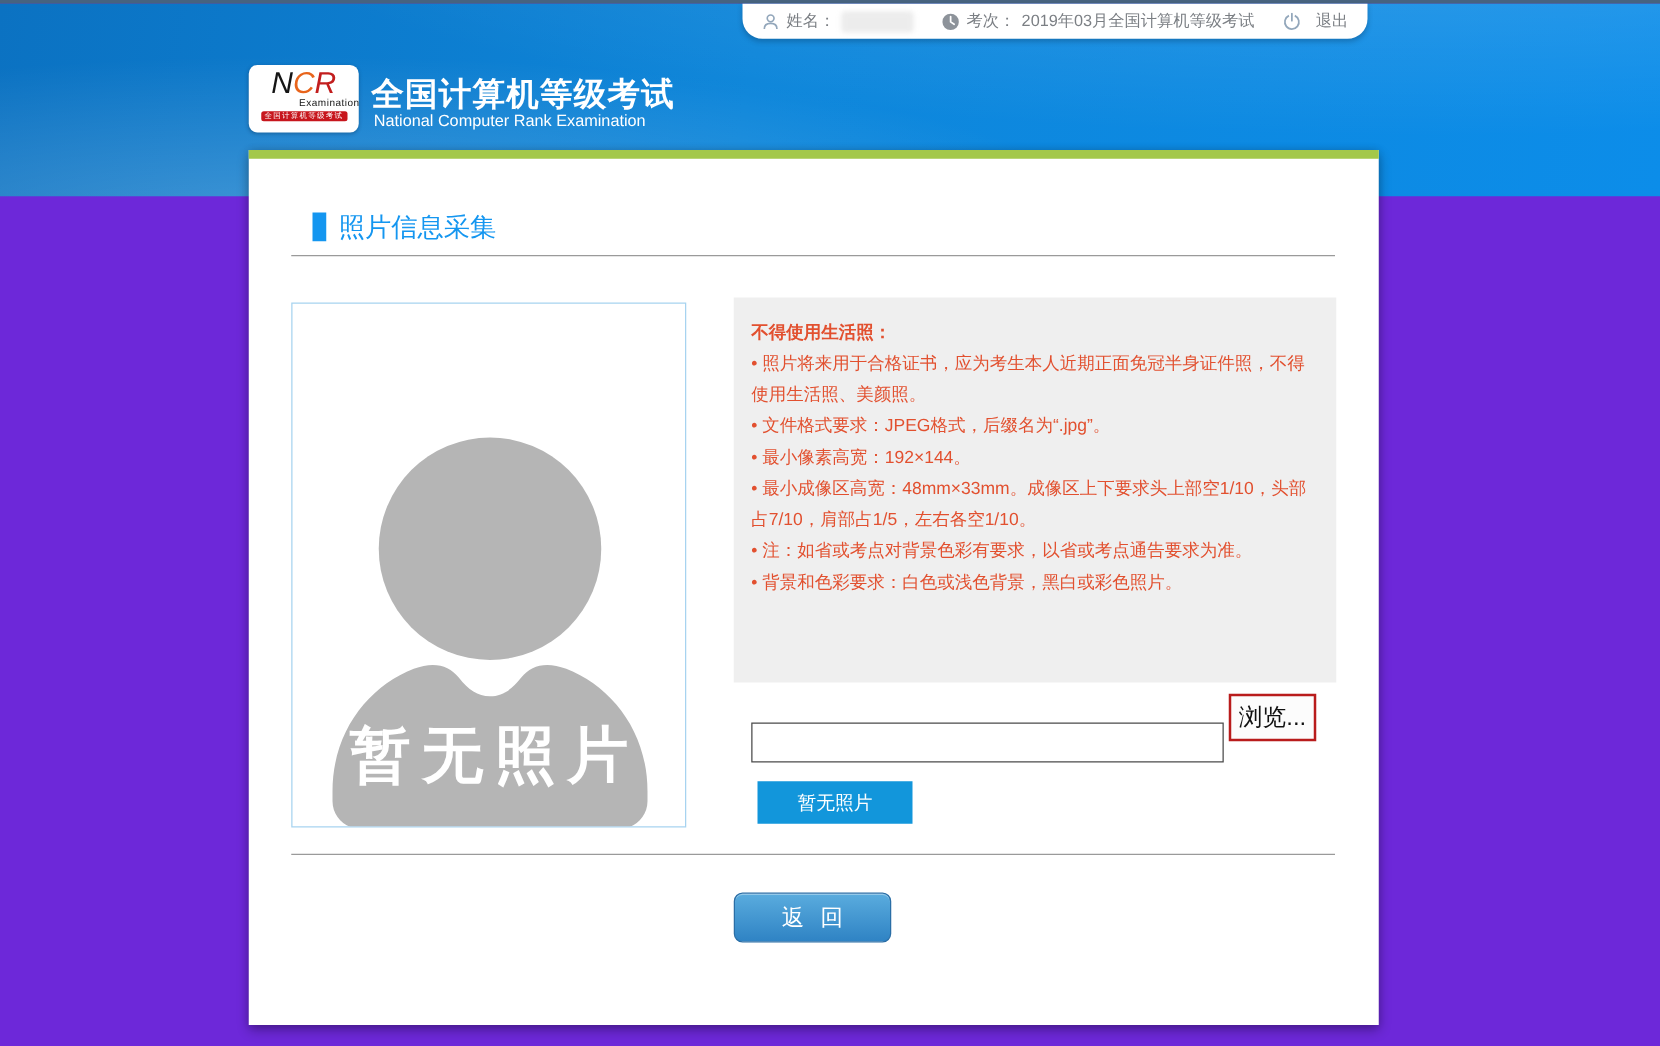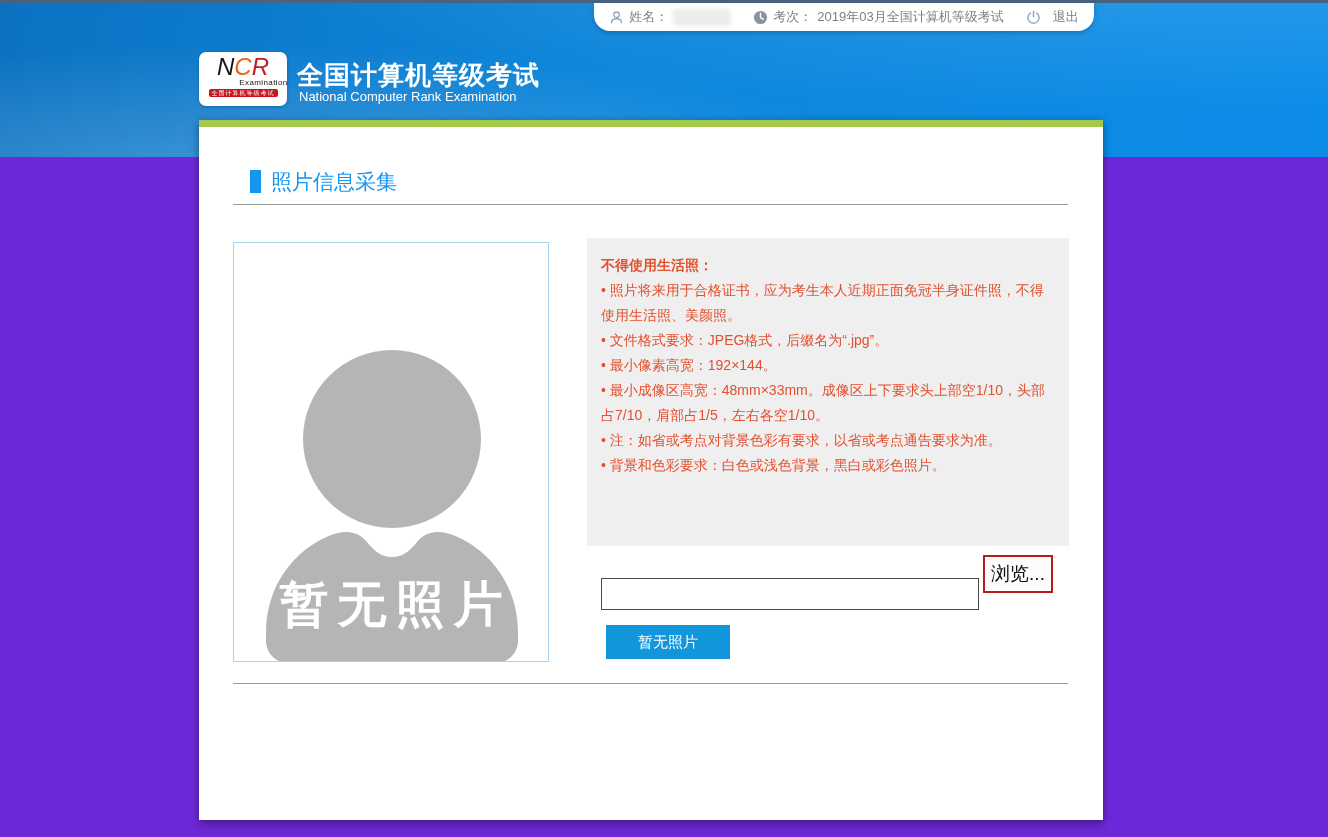--- a/index.html
+++ b/index.html
@@ -148,17 +148,18 @@
         <div class="req-item">• 最小成像区高宽：48mm×33mm。成像区上下要求头上部空1/10，头部占7/10，肩部占1/5，左右各空1/10。</div>
         <div class="req-item">• 注：如省或考点对背景色彩有要求，以省或考点通告要求为准。</div>
         <div class="req-item">• 背景和色彩要求：白色或浅色背景，黑白或彩色照片。</div>
       </div>
 
       <input class="file-field" type="text" value="" style="">
       <div class="browse-btn">浏览...</div>
       <div class="upload-btn">暂无照片</div>
 
       <div class="bottom-divider"></div>
+      <div class="back-btn">返 回</div>
 
     </div>
   </div>
 
 </div>
 
 </body></html>

